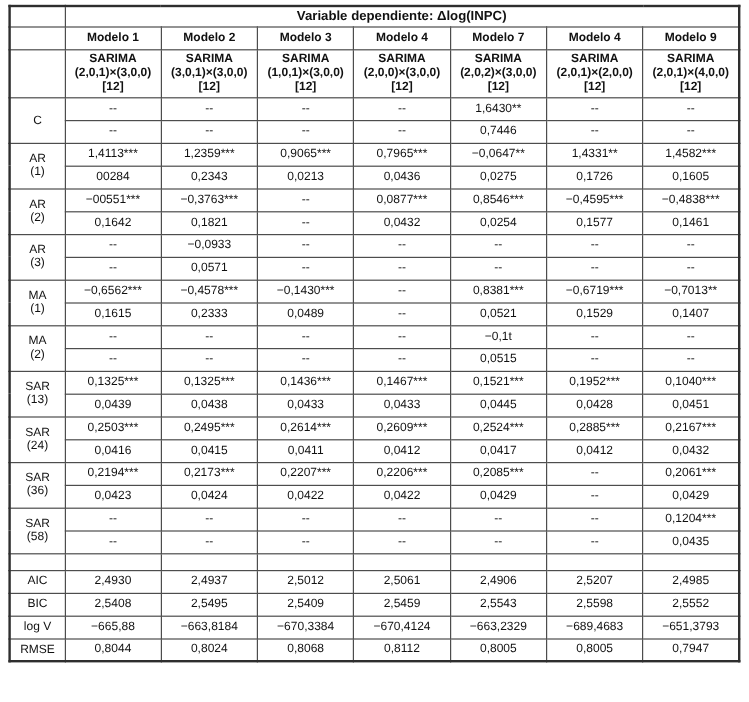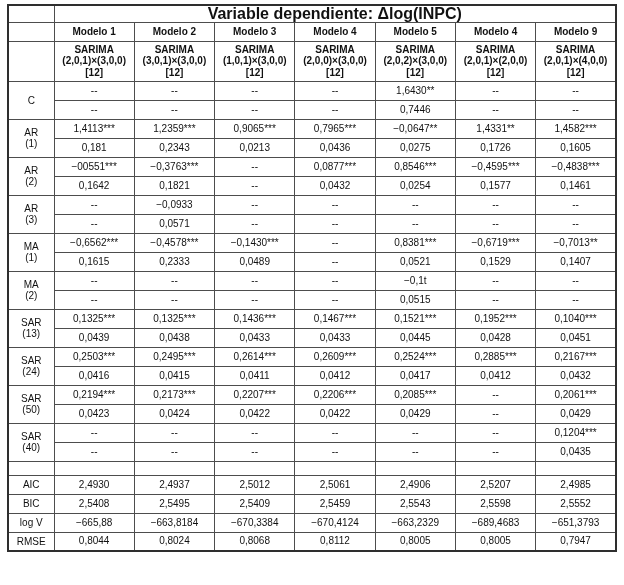--- a/index.html
+++ b/index.html
@@ -21,21 +21,21 @@
     text-align: center;
     vertical-align: middle;
     padding: 0 2px;
     font-size: 10px;
     line-height: 12px;
     overflow: hidden;
     white-space: nowrap;
   }
   thead th { font-weight: bold; background: #ffffff; }
   th.corner { width: 46px; }
-  th.title-cell { height: 17px; font-size: 16px; }
+  th.title-cell { height: 17px; font-size: 11px; }
   th.model-name { height: 19px; }
   th.model-spec { height: 40px; padding: 2px 1px; font-size: 10px; line-height: 11.5px; white-space: normal; }
   tbody td { height: 19px; }
   td.row-label { font-weight: normal; line-height: 11px; white-space: normal; }
   tr.sep-row td { height: 14px; }
 </style>
 </head>
 <body>
 
 <div class="page">
@@ -48,21 +48,21 @@
       <tr>
         <th class="corner"></th>
         <th class="title-cell" colspan="7">Variable dependiente: Δlog(INPC)</th>
       </tr>
       <tr id="row-models">
         <th class="corner"></th>
       <th class="model-name">Modelo 1</th>
           <th class="model-name">Modelo 2</th>
           <th class="model-name">Modelo 3</th>
           <th class="model-name">Modelo 4</th>
-          <th class="model-name">Modelo 5</th>
+          <th class="model-name">Modelo 7</th>
           <th class="model-name">Modelo 4</th>
           <th class="model-name">Modelo 9</th>
         </tr>
       <tr id="row-specs">
         <th class="corner"></th>
       <th class="model-spec">
             <div class="line">SARIMA</div>
             <div class="line">(2,0,1)×(3,0,0)</div>
             <div class="line">[12]</div>
           </th>
@@ -127,21 +127,21 @@
           </td>
           <td class="val">1,4113***</td>
           <td class="val">1,2359***</td>
           <td class="val">0,9065***</td>
           <td class="val">0,7965***</td>
           <td class="val">−0,0647**</td>
           <td class="val">1,4331**</td>
           <td class="val">1,4582***</td>
         </tr>
         <tr class="se-row">
-          <td class="val se">0,181</td>
+          <td class="val se">00284</td>
           <td class="val se">0,2343</td>
           <td class="val se">0,0213</td>
           <td class="val se">0,0436</td>
           <td class="val se">0,0275</td>
           <td class="val se">0,1726</td>
           <td class="val se">0,1605</td>
         </tr>
         <tr class="coef-row">
           <td class="row-label" rowspan="2">
             <div class="line">AR</div>
@@ -270,21 +270,21 @@
           <td class="val se">0,0415</td>
           <td class="val se">0,0411</td>
           <td class="val se">0,0412</td>
           <td class="val se">0,0417</td>
           <td class="val se">0,0412</td>
           <td class="val se">0,0432</td>
         </tr>
         <tr class="coef-row">
           <td class="row-label" rowspan="2">
             <div class="line">SAR</div>
-            <div class="line">(50)</div>
+            <div class="line">(36)</div>
           </td>
           <td class="val">0,2194***</td>
           <td class="val">0,2173***</td>
           <td class="val">0,2207***</td>
           <td class="val">0,2206***</td>
           <td class="val">0,2085***</td>
           <td class="val">--</td>
           <td class="val">0,2061***</td>
         </tr>
         <tr class="se-row">
@@ -292,21 +292,21 @@
           <td class="val se">0,0424</td>
           <td class="val se">0,0422</td>
           <td class="val se">0,0422</td>
           <td class="val se">0,0429</td>
           <td class="val se">--</td>
           <td class="val se">0,0429</td>
         </tr>
         <tr class="coef-row">
           <td class="row-label" rowspan="2">
             <div class="line">SAR</div>
-            <div class="line">(40)</div>
+            <div class="line">(58)</div>
           </td>
           <td class="val">--</td>
           <td class="val">--</td>
           <td class="val">--</td>
           <td class="val">--</td>
           <td class="val">--</td>
           <td class="val">--</td>
           <td class="val">0,1204***</td>
         </tr>
         <tr class="se-row">

